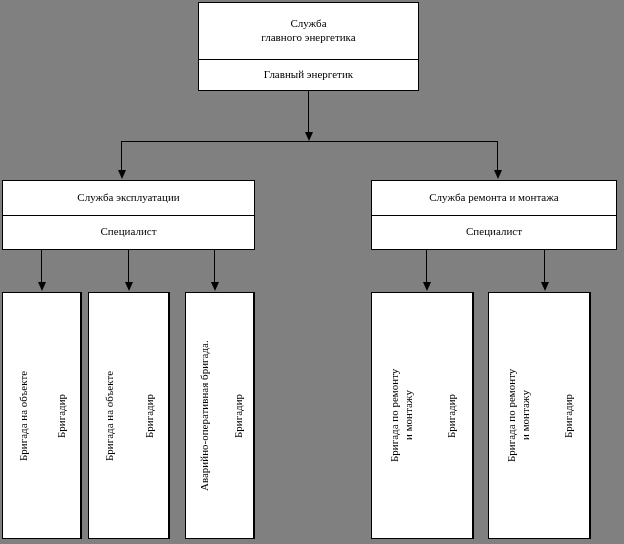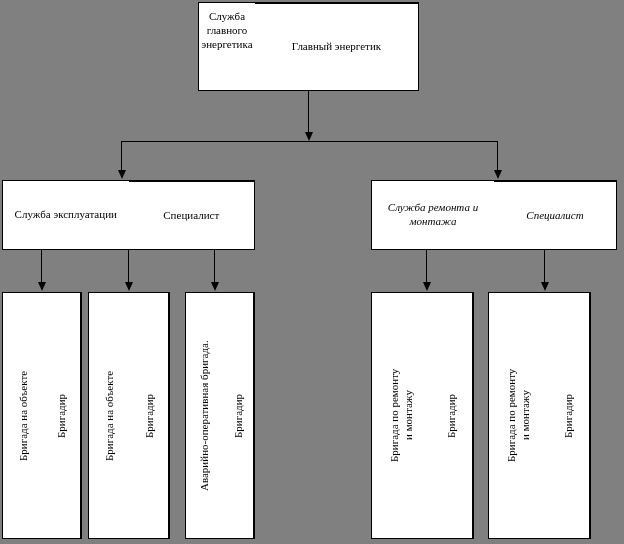--- a/index.html
+++ b/index.html
@@ -39,21 +39,21 @@
     overflow: hidden;
   }
   .node .cell.divider-top {
     border-top: 1px solid #000000;
     text-align: center;
   }
 
   
   .node.vstack {
     display: flex;
-    flex-direction: row;
+    flex-direction: column;
   }
   .node.vstack .cell {
     flex: 1 1 0;
     width: 100%;
   }
 
   
   .node.hstack {
     display: flex;
     flex-direction: row;
@@ -135,21 +135,21 @@
   <div class="node hstack" style="left:88px; top:292px; width:82px; height:247px;">
     <div class="cell" style="flex:0 0 41px;">Бригада на объекте</div>
     <div class="cell divider-left" style="flex:1 1 0;">Бригадир</div>
   </div>
 
   <div class="node hstack" style="left:185px; top:292px; width:70px; height:247px;">
     <div class="cell" style="flex:0 0 37px;">Аварийно-оперативная бригада.</div>
     <div class="cell divider-left" style="flex:1 1 0;">Бригадир</div>
   </div>
 
-  <div class="node vstack" style="left:371px; top:180px; width:246px; height:70px;font-style:italic;">
+  <div class="node vstack" style="left:371px; top:180px; width:246px; height:70px;">
     <div class="cell">Служба ремонта и монтажа</div>
     <div class="cell divider-top">Специалист</div>
   </div>
 
   <div class="vline" style="left:426px; top:250px; height:33px;"></div>
   <div class="arrow" style="left:423px; top:282px;"></div>
 
   <div class="vline" style="left:544px; top:250px; height:33px;"></div>
   <div class="arrow" style="left:541px; top:282px;"></div>
 

